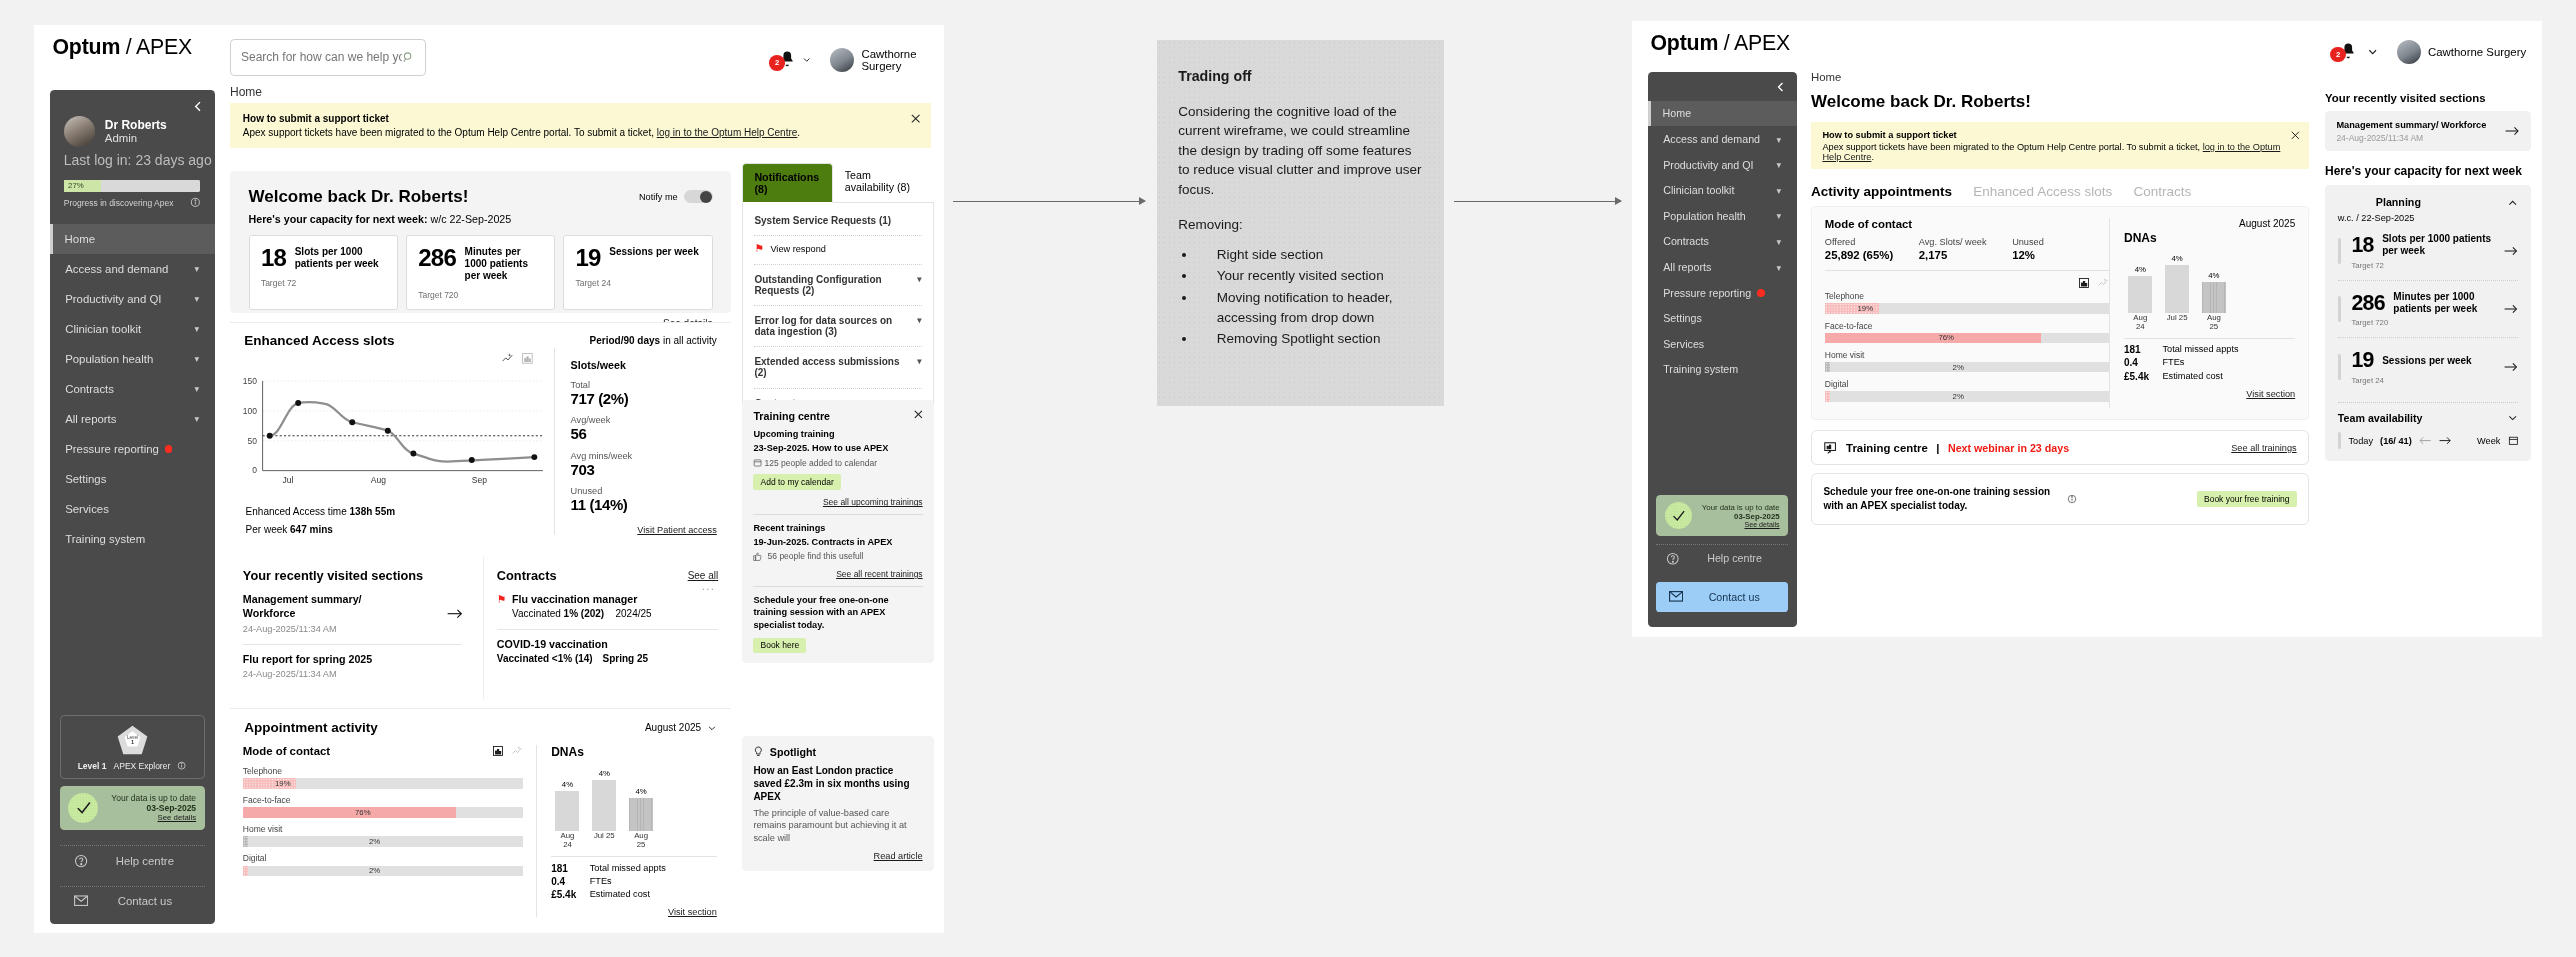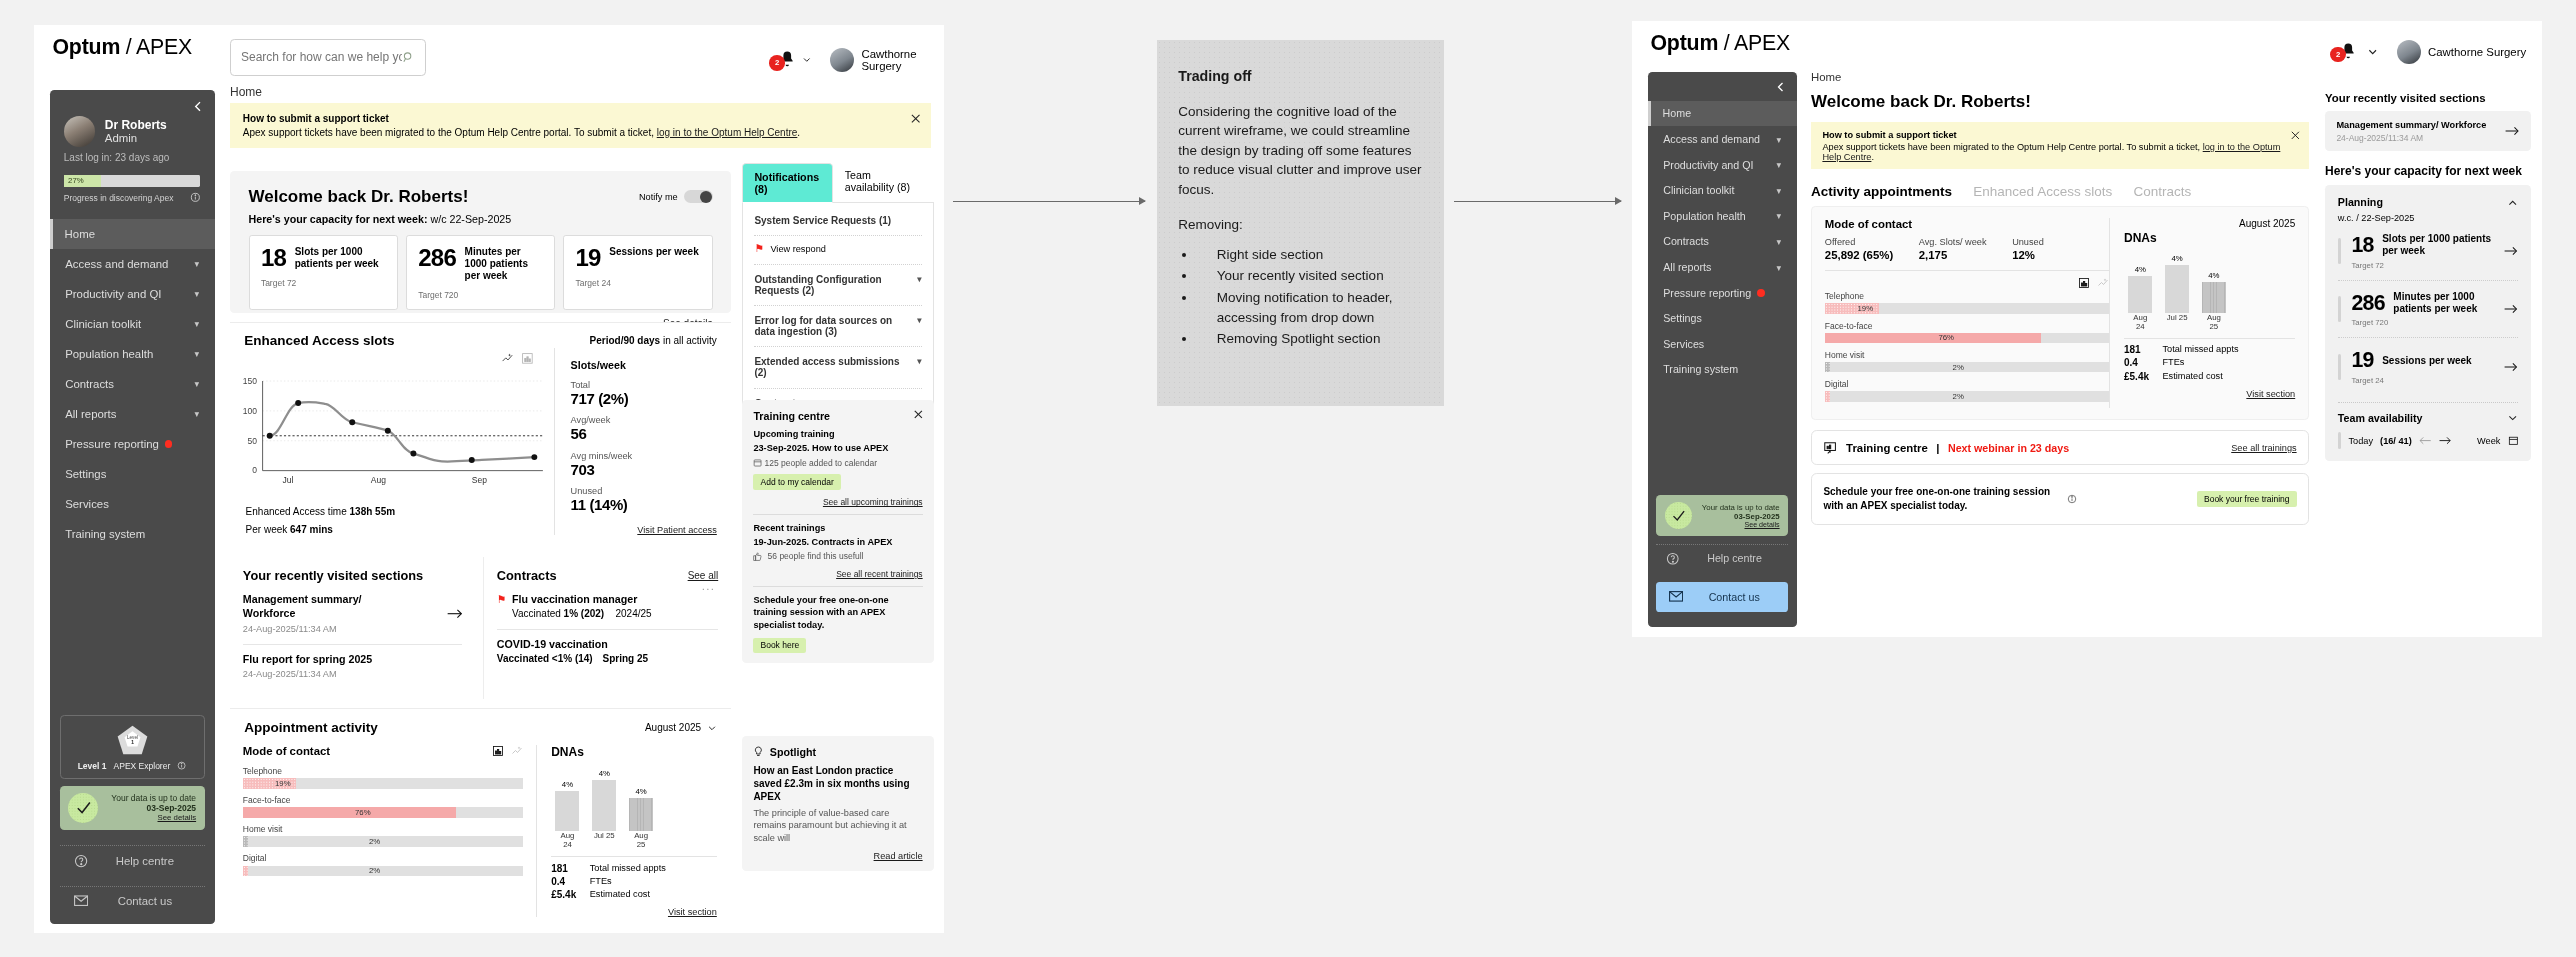--- a/index.html
+++ b/index.html
@@ -81,21 +81,21 @@
   .bar-fill.dotted { background:#f7bcbc;
      background-image:radial-gradient(circle,#fff 0.6px,transparent 0.6px); background-size:2.8px 2.8px; }
   .bar-fill.grey { background:#b9b9b9;
      background-image:radial-gradient(circle,#fff 0.6px,transparent 0.6px); background-size:2.8px 2.8px; }
   .bar-val { position:relative; font-size:7.8px; color:#333; }
   .bar-name { font-size:8.5px; color:#444; margin-bottom:2.1px; }
 
   
   .tab { padding:7.1px 11.4px; font-size:10.7px; cursor:pointer; }
   .tab.on { font-weight:bold; border:0.7px solid #e3e3e3; border-bottom:0.7px solid #fff;
-     border-radius:4.3px 4.3px 0 0; background:#5eead4; position:relative; top:0.7px; }
+     border-radius:4.3px 4.3px 0 0; background:#4d7c0f; position:relative; top:0.7px; }
   .notif-row { padding:9.2px 0; border-bottom:0.7px dotted #d2d2d2; font-size:10px;
      font-weight:bold; color:#333; display:flex; align-items:flex-start; gap:5.7px; }
   .flagred { color:#f3221c; font-size:10.7px; }
 
   .pill { background:#d7f0ae; border-radius:2.1px; padding:2.8px 7.1px; font-size:8.5px;
      display:inline-block; cursor:pointer; }
 
   
   .arrow { position:absolute; height:1.4px; background:#6a6a6a; }
   .arrow:after { content:""; position:absolute; right:-0.7px; top:-3.6px;
@@ -196,21 +196,21 @@
         <polyline points="15,4 7,12 15,20"></polyline>
       </svg>
 
     <div style="display:flex; align-items:center; gap:10px; padding:25.6px 0 0 14.2px;">
       <div class="avatar person" style="width:31px;height:31px;"></div>
       <div>
         <div style="font-size:12px; font-weight:bold; color:#fff;">Dr Roberts</div>
         <div style="font-size:11.4px; color:#e0e0e0;">Admin</div>
       </div>
     </div>
-    <div style="font-size:10px; color:#bdbdbd; padding:5.7px 0 0 14.2px;">Last log in: 23 days ago</div>
+    <div style="font-size:14px; color:#bdbdbd; padding:5.7px 0 0 14.2px;">Last log in: 23 days ago</div>
 
     <div style="padding:11.4px 14.2px 0;">
       <div class="progress-track">
         <div class="progress-fill" id="pfill" style="width: 27%;">
           <span>27%</span>
         </div>
       </div>
       <div style="display:flex; align-items:center; margin-top:5.7px;">
         <span style="font-size:8.5px; color:#d4d4d4;">Progress in discovering Apex</span>
         <svg width="10.7" height="10.7" viewBox="0 0 24 24" fill="none" stroke="#ddd" stroke-width="1.8" style="margin-left:auto;">
@@ -952,21 +952,21 @@
       <svg width="14.2" height="10" viewBox="0 0 24 16" fill="none" stroke="#111" stroke-width="1.7" style="margin-left:auto;">
           <line x1="1" y1="8" x2="22" y2="8"></line>
           <polyline points="16,2 22,8 16,14"></polyline>
         </svg>
     </div>
 
     <div style="font-size:12px; font-weight:bold; margin-top:12.8px;">Here's your capacity for next week</div>
 
     <div class="plan-card" style="margin-top:7.1px;">
       <div style="display:flex; align-items:center;">
-        <div style="font-size:10.7px; font-weight:bold;">Planning</div>
+        <div style="font-size:10.7px; font-weight:bold;margin-left:38px;">Planning</div>
         <svg width="11.4" height="11.4" viewBox="0 0 24 24" fill="none" stroke="#222" stroke-width="2.2" style="margin-left:auto;">
             <polyline points="5,16 12,9 19,16"></polyline>
           </svg>
       </div>
       <div style="font-size:9.2px; margin-top:4.3px;">w.c.  / 22-Sep-2025</div>
       <div id="p2plan">
           <div class="plan-row">
             <div class="scrollthumb" style="height:25.6px;"></div>
             <div style="flex:1;">
               <div style="display:flex;align-items:center;gap:8.5px;">

